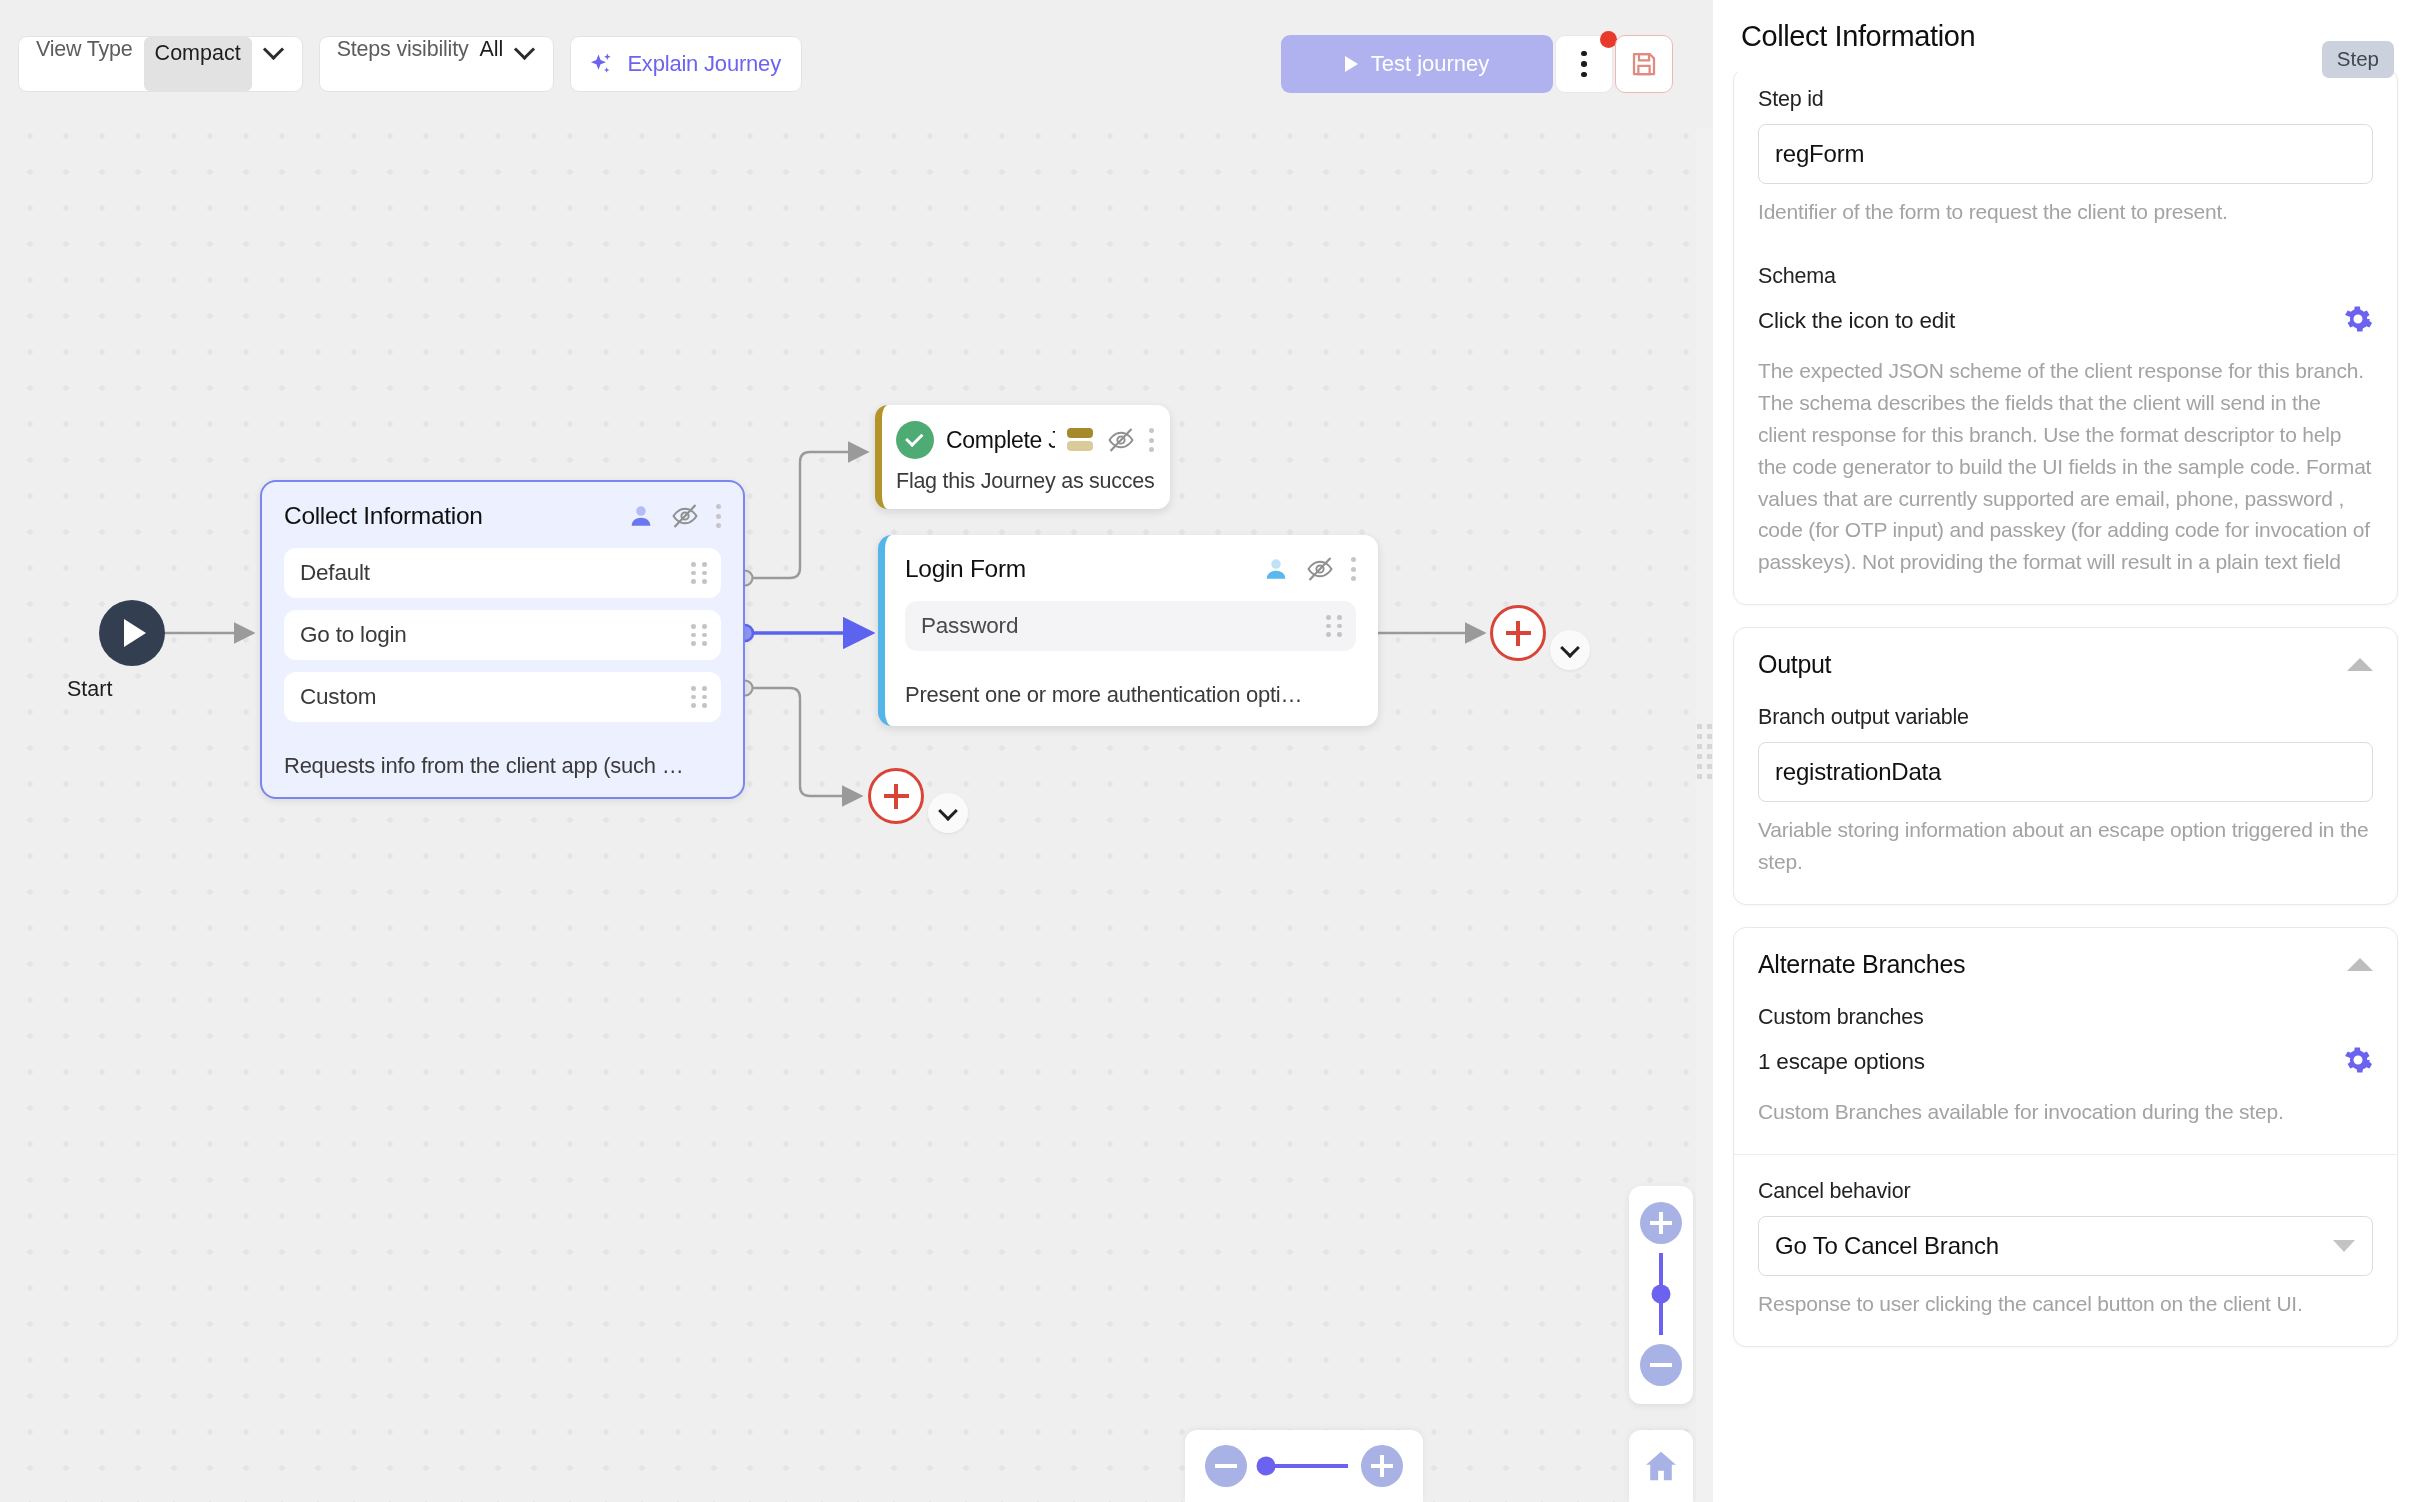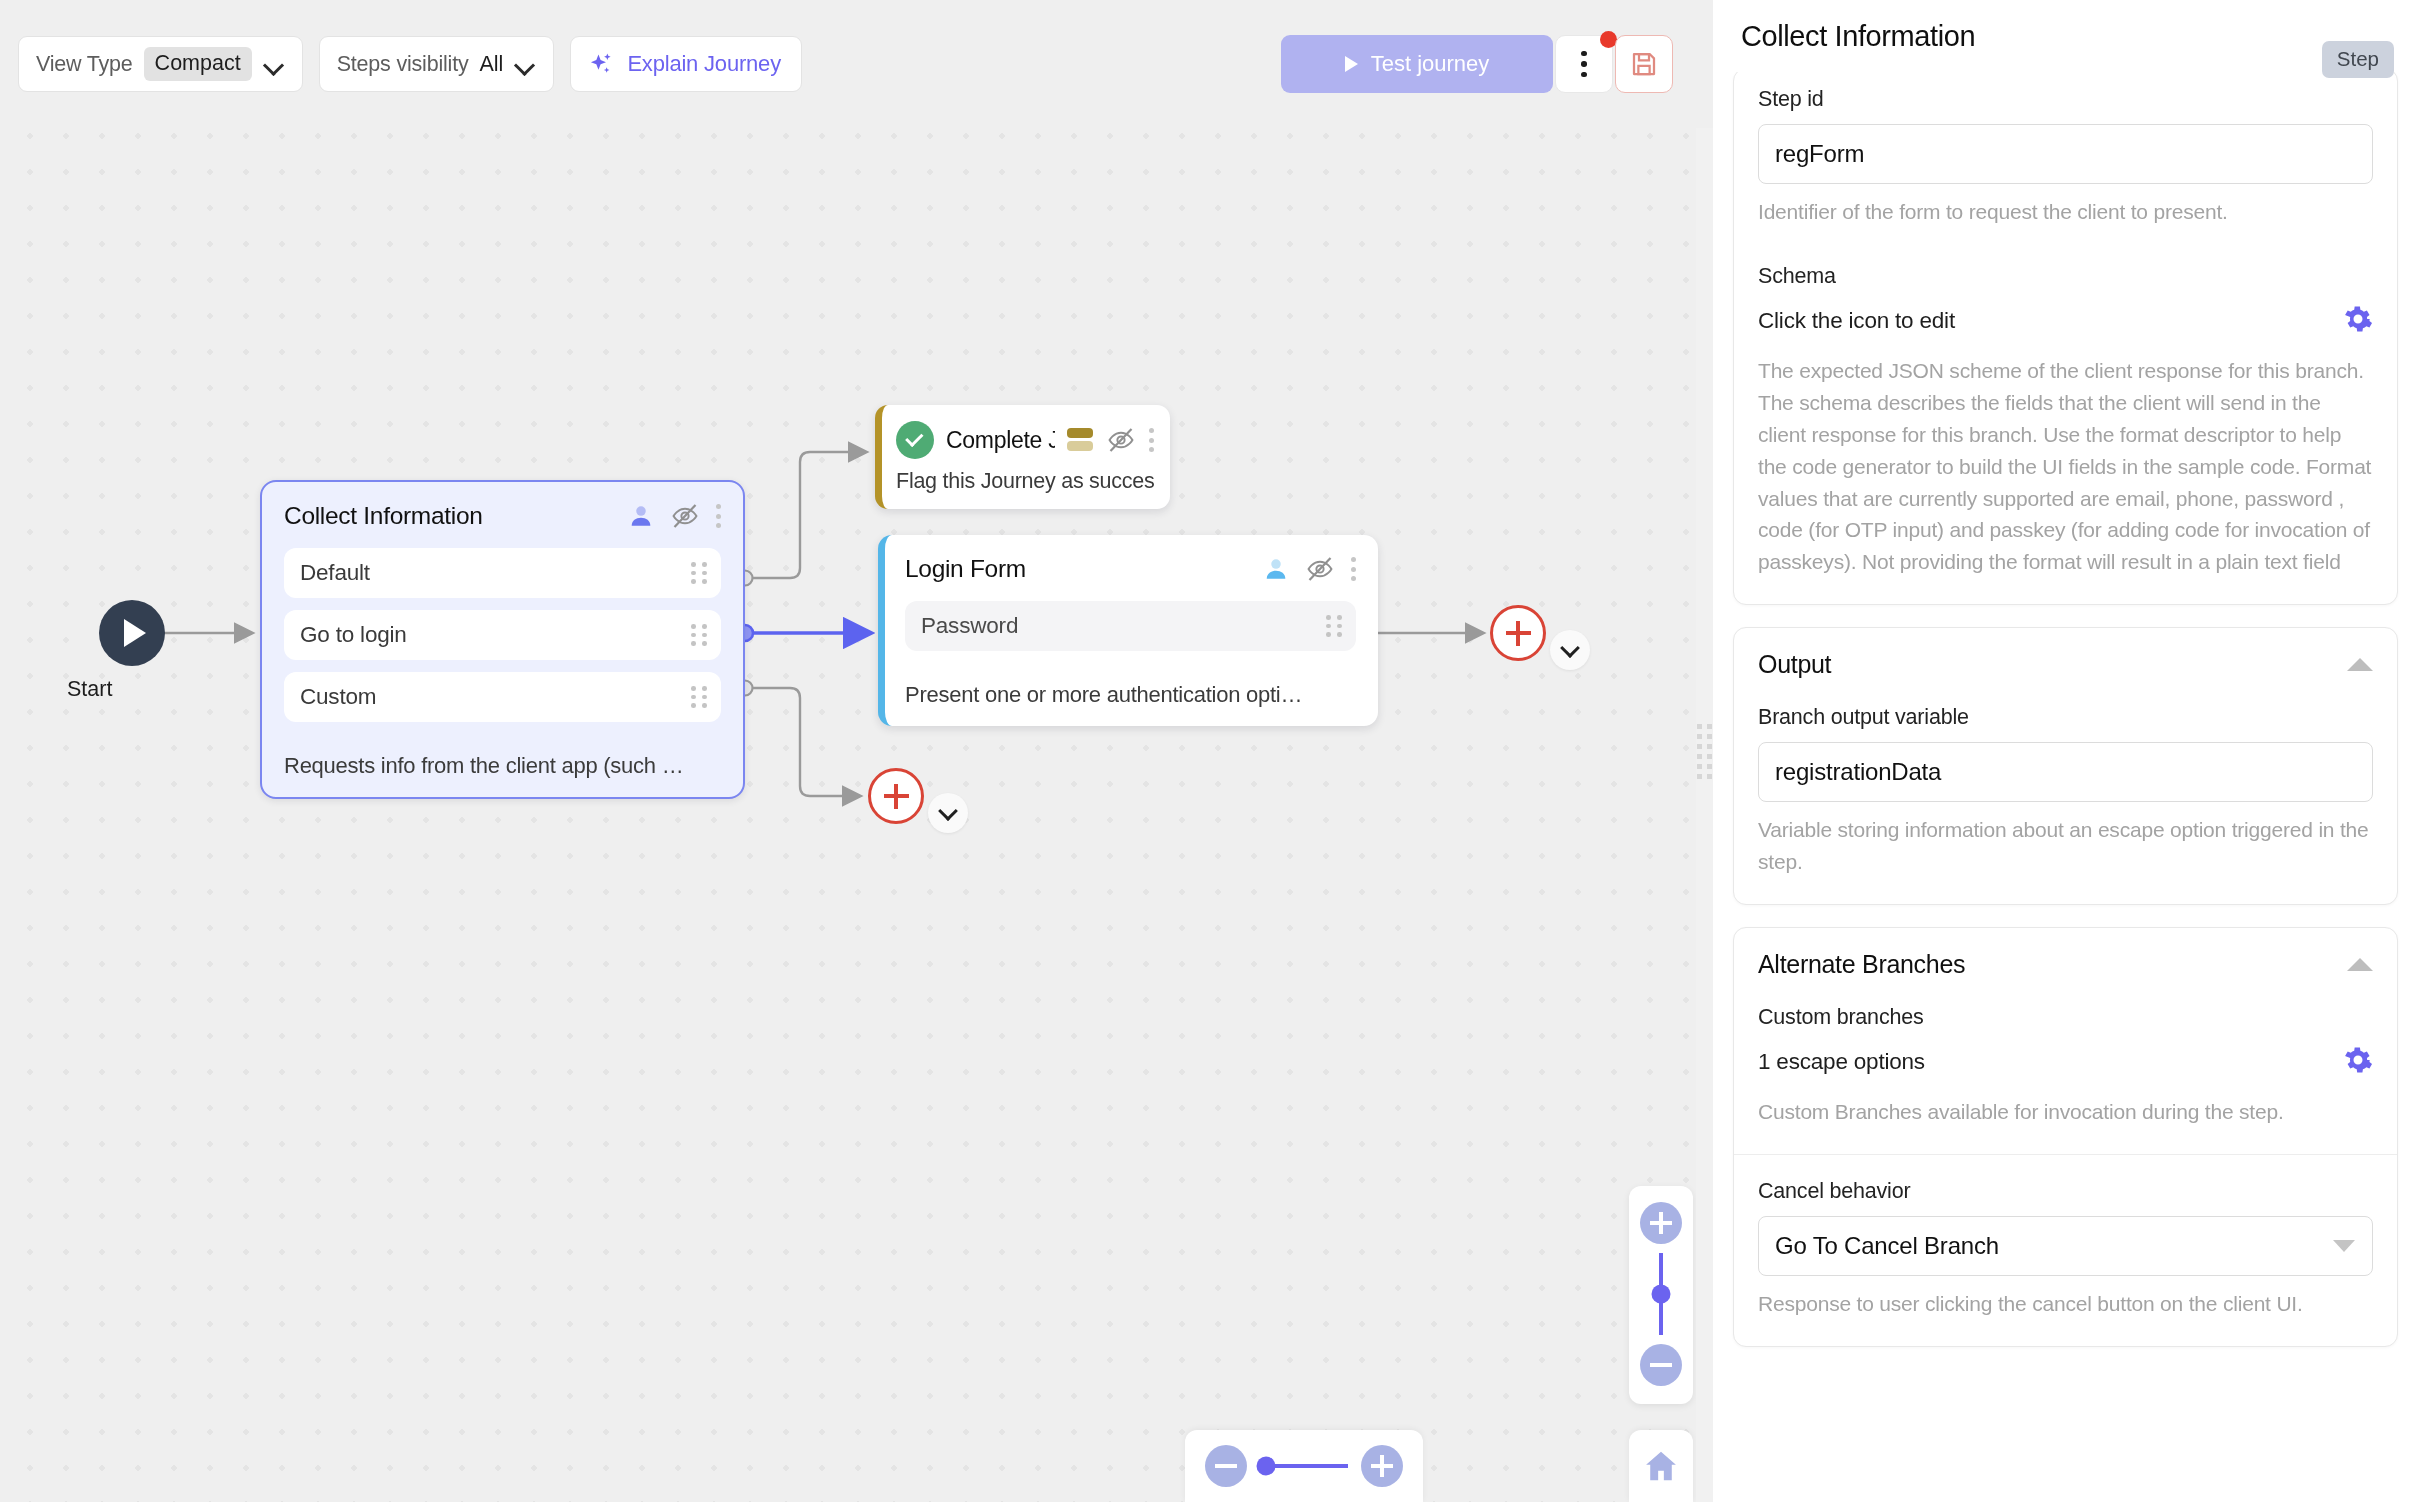--- a/index.html
+++ b/index.html
@@ -35,21 +35,21 @@
     display: flex; align-items: center;
     padding: 0 18px;
     z-index: 31;
   }
   .tb-left { display: flex; align-items: center; gap: 16px; }
   .tb-right { margin-left: auto; display: flex; align-items: center; gap: 2px; padding-right: 22px; }
 
   .ctl {
     height: 56px; background: #fff;
     border: 1px solid #e3e3e3; border-radius: 9px;
-    display: flex; align-items: center; gap: 11px;
+    display: flex; gap: 11px;
     padding: 0 17px; white-space: nowrap;
     cursor: pointer;
   }
   .ctl .lbl { font-size: 21.5px; color: #5d5d5d; letter-spacing: -.2px; }
   .ctl .chip {
     background: #e2e2e2; border-radius: 6px;
     padding: 4px 11px 5px; font-size: 21.5px; color: #1d1d1d;
   }
   .ctl .plainval { font-size: 21.5px; color: #1d1d1d; }
   .chev {

